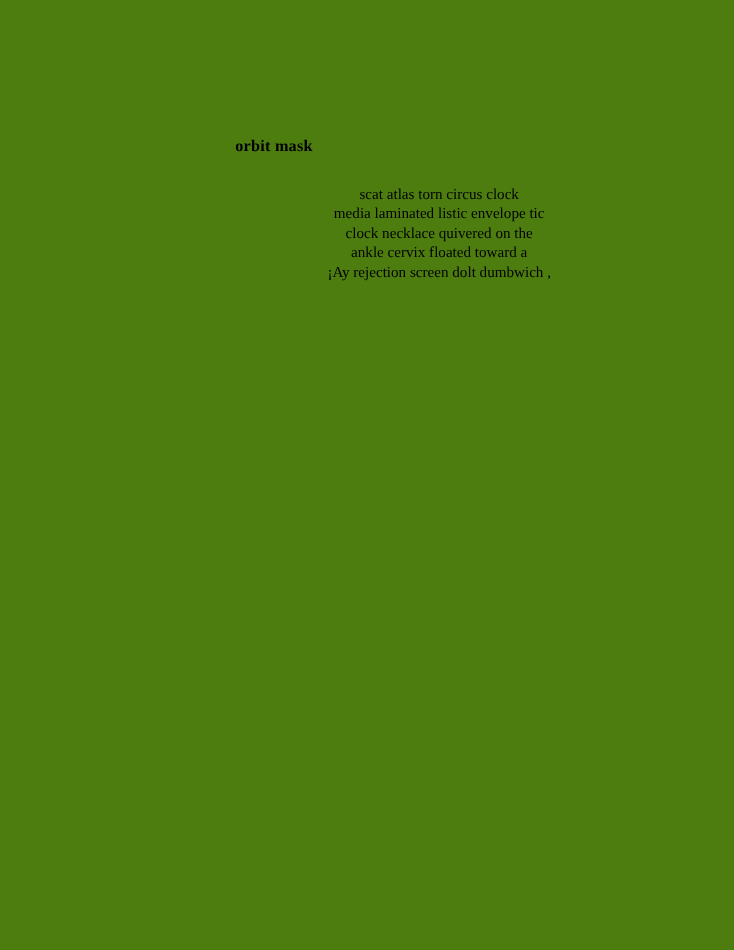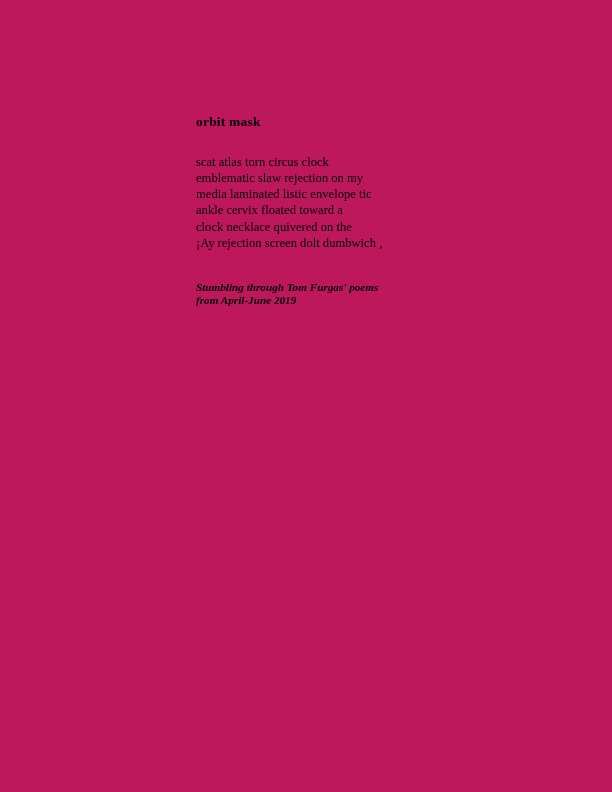--- a/index.html
+++ b/index.html
@@ -11,21 +11,21 @@
     height: 792px;
     background: #ffffff;
     font-family: "Liberation Serif", serif;
     color: #000000;
     overflow: hidden;
   }
   .page {
     position: relative;
     width: 612px;
     height: 792px;
-    background: #be185d;
+    background: #4d7c0f;
   }
   .content {
     position: absolute;
     left: 196px;
     top: 114px;
     width: 340px;
   }
   .poem-title {
     font-family: "Liberation Serif", serif;
     font-weight: bold;
@@ -37,20 +37,21 @@
   .poem-body {
     font-family: "Liberation Serif", serif;
     font-size: 12.6px;
     line-height: 16.1px;
     margin: 0;
     white-space: nowrap;
   }
   .poem-line {
     display: block;
     white-space: pre;
+    text-align: center;
   }
   .colophon {
     margin-top: 30px;
     font-family: "Liberation Serif", serif;
     font-style: italic;
     font-weight: bold;
     font-size: 11.2px;
     line-height: 13.5px;
   }
   .colophon-line {
@@ -61,26 +62,21 @@
 </head>
 <body>
 
 <div class="page">
   <div class="content">
 
     <h1 class="poem-title">orbit mask</h1>
 
     <div class="poem-body">
       <span class="poem-line">scat atlas torn circus clock</span>
-      <span class="poem-line">emblematic slaw rejection on my</span>
       <span class="poem-line">media laminated listic envelope tic</span>
+      <span class="poem-line">clock necklace quivered on the</span>
       <span class="poem-line">ankle cervix floated toward a</span>
-      <span class="poem-line">clock necklace quivered on the</span>
       <span class="poem-line">¡Ay rejection screen dolt dumbwich ,</span>
     </div>
 
-    <div class="colophon">
-      <span class="colophon-line">Stumbling through Tom Furgas' poems</span>
-      <span class="colophon-line">from April-June 2019</span>
-    </div>
 
   </div>
 </div>
 
 </body></html>

